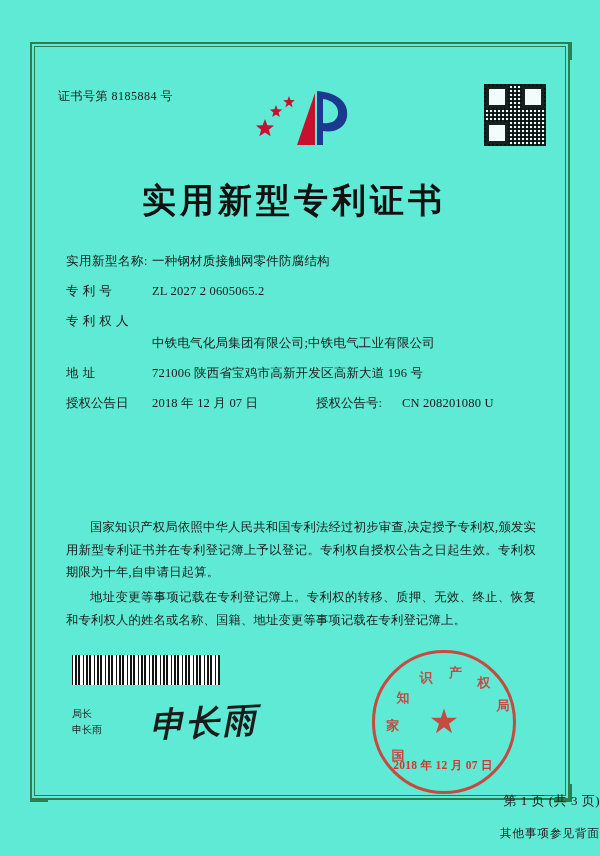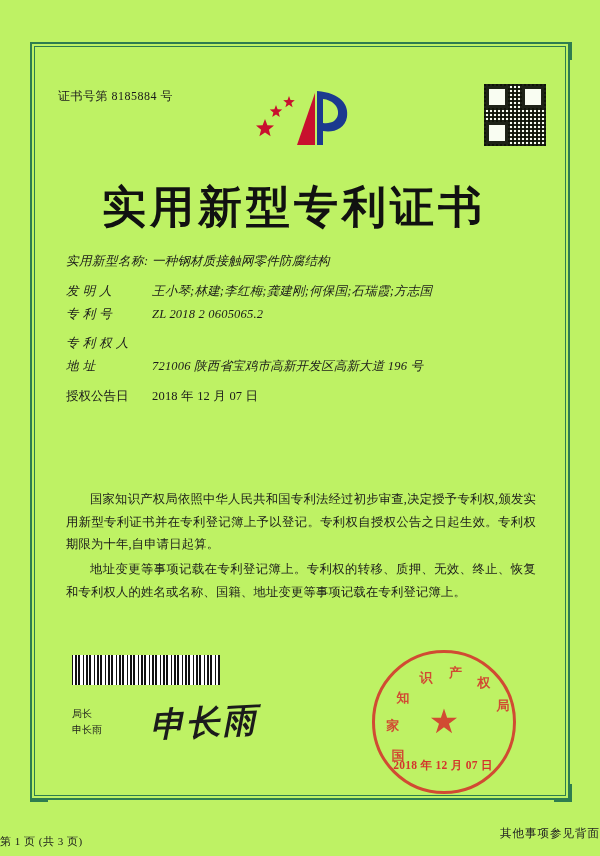--- a/index.html
+++ b/index.html
@@ -13,21 +13,21 @@
     font-family: "Liberation Serif", "DejaVu Serif", serif;
     color: #1a1a1a;
     position: relative;
     overflow: hidden;
   }
   .page {
     position: absolute;
     left: 0; top: 0;
     width: 600px;
     height: 856px;
-    background: #bef264;
+    background: #5eead4;
   }
   
   .border-outer {
     position: absolute;
     left: 30px; top: 42px;
     width: 540px; height: 758px;
     border: 2.5px solid #2e7d4f;
     box-sizing: border-box;
   }
   .border-inner {
@@ -91,39 +91,38 @@
     height: 78px;
     display: flex;
     justify-content: center;
     align-items: center;
   }
 
   .title {
     position: absolute;
     left: 0; right: 12px; top: 178px;
     text-align: center;
-    font-size: 44px;
+    font-size: 34px;
     font-weight: bold;
     letter-spacing: 4px;
     color: #111;
     font-family: Liberation Sans, sans-serif;
   }
 
   .fields {
     position: absolute;
     left: 66px; top: 252px;
     width: 470px;
     font-size: 12.5px;
     line-height: 1.5;
   }
   .row {
     display: flex;
     margin-bottom: 11px;
     align-items: flex-start;
-    font-style: italic;
   }
   .lbl {
     width: 86px;
     flex: none;
     letter-spacing: 0.5px;
     white-space: nowrap;
   }
   .lbl.spread {
     display: flex;
     justify-content: space-between;
@@ -140,21 +139,21 @@
     display: flex;
     margin-bottom: 14px;
   }
   .two-col .left { width: 250px; display: flex; }
   .two-col .right { flex: 1; display: flex; }
   .two-col .lbl2 { width: 86px; flex: none; }
   .two-col .lbl3 { width: 86px; flex: none; }
 
   .body-text {
     position: absolute;
-    left: 66px; top: 488px;
+    left: 66px; top: 516px;
     width: 470px;
     font-size: 12.3px;
     line-height: 1.85;
     text-align: justify;
     letter-spacing: 0.2px;
   }
   .body-text p { margin: 0 0 2px 0; }
   .indent { text-indent: 24px; }
 
   
@@ -221,23 +220,23 @@
     width: 166px;
     text-align: center;
     font-size: 11.5px;
     color: #d4342c;
     font-weight: bold;
     letter-spacing: 0.3px;
   }
 
   .page-no {
     position: absolute;
-    left: 0; right: 0; top: 834px;
-    text-align: left;
-    font-size: 11px;
+    left: 0; right: 0; top: 792px;
+    text-align: right;
+    font-size: 13px;
     letter-spacing: 0.5px;
   }
   .footer-note {
     position: absolute;
     left: 0; right: 0; top: 826px;
     text-align: right;
     font-size: 11.5px;
     letter-spacing: 1px;
     color: #222;
   }
@@ -275,44 +274,48 @@
 
   <div class="title">实用新型专利证书</div>
 
   <div class="fields">
 
     <div class="row">
       <div class="lbl">实用新型名称:</div>
       <div class="val">一种钢材质接触网零件防腐结构</div>
     </div>
 
-    <div class="row tight">
-      <div class="lbl spread">发 明 人</div>
-      <div class="val">王小琴;林建;李红梅;龚建刚;何保国;石瑞霞;方志国</div>
-    </div>
 
     <div class="row">
       <div class="lbl spread">专 利 号</div>
-      <div class="val">ZL 2018 2 0605065.2</div>
+      <div class="val">ZL 2027 2 0605065.2</div>
     </div>
 
 
     <div class="row tight">
       <div class="lbl spread">专 利 权 人</div>
+    </div>
+    <div class="row">
+      <div class="lbl"></div>
+      <div class="val">中铁电气化局集团有限公司;中铁电气工业有限公司</div>
     </div>
 
     <div class="row">
       <div class="lbl spread">地        址</div>
       <div class="val">721006 陕西省宝鸡市高新开发区高新大道 196 号</div>
     </div>
 
     <div class="two-col">
       <div class="left">
         <div class="lbl2">授权公告日</div>
         <div class="val">2018 年 12 月 07 日</div>
+      </div>
+      <div class="right">
+        <div class="lbl3">授权公告号:</div>
+        <div class="val">CN 208201080 U</div>
       </div>
     </div>
 
   </div>
 
   <div class="body-text">
     <p class="indent">国家知识产权局依照中华人民共和国专利法经过初步审查,决定授予专利权,颁发实用新型专利证书并在专利登记簿上予以登记。专利权自授权公告之日起生效。专利权期限为十年,自申请日起算。</p>
     <p class="indent">地址变更等事项记载在专利登记簿上。专利权的转移、质押、无效、终止、恢复和专利权人的姓名或名称、国籍、地址变更等事项记载在专利登记簿上。</p>
   </div>
 

